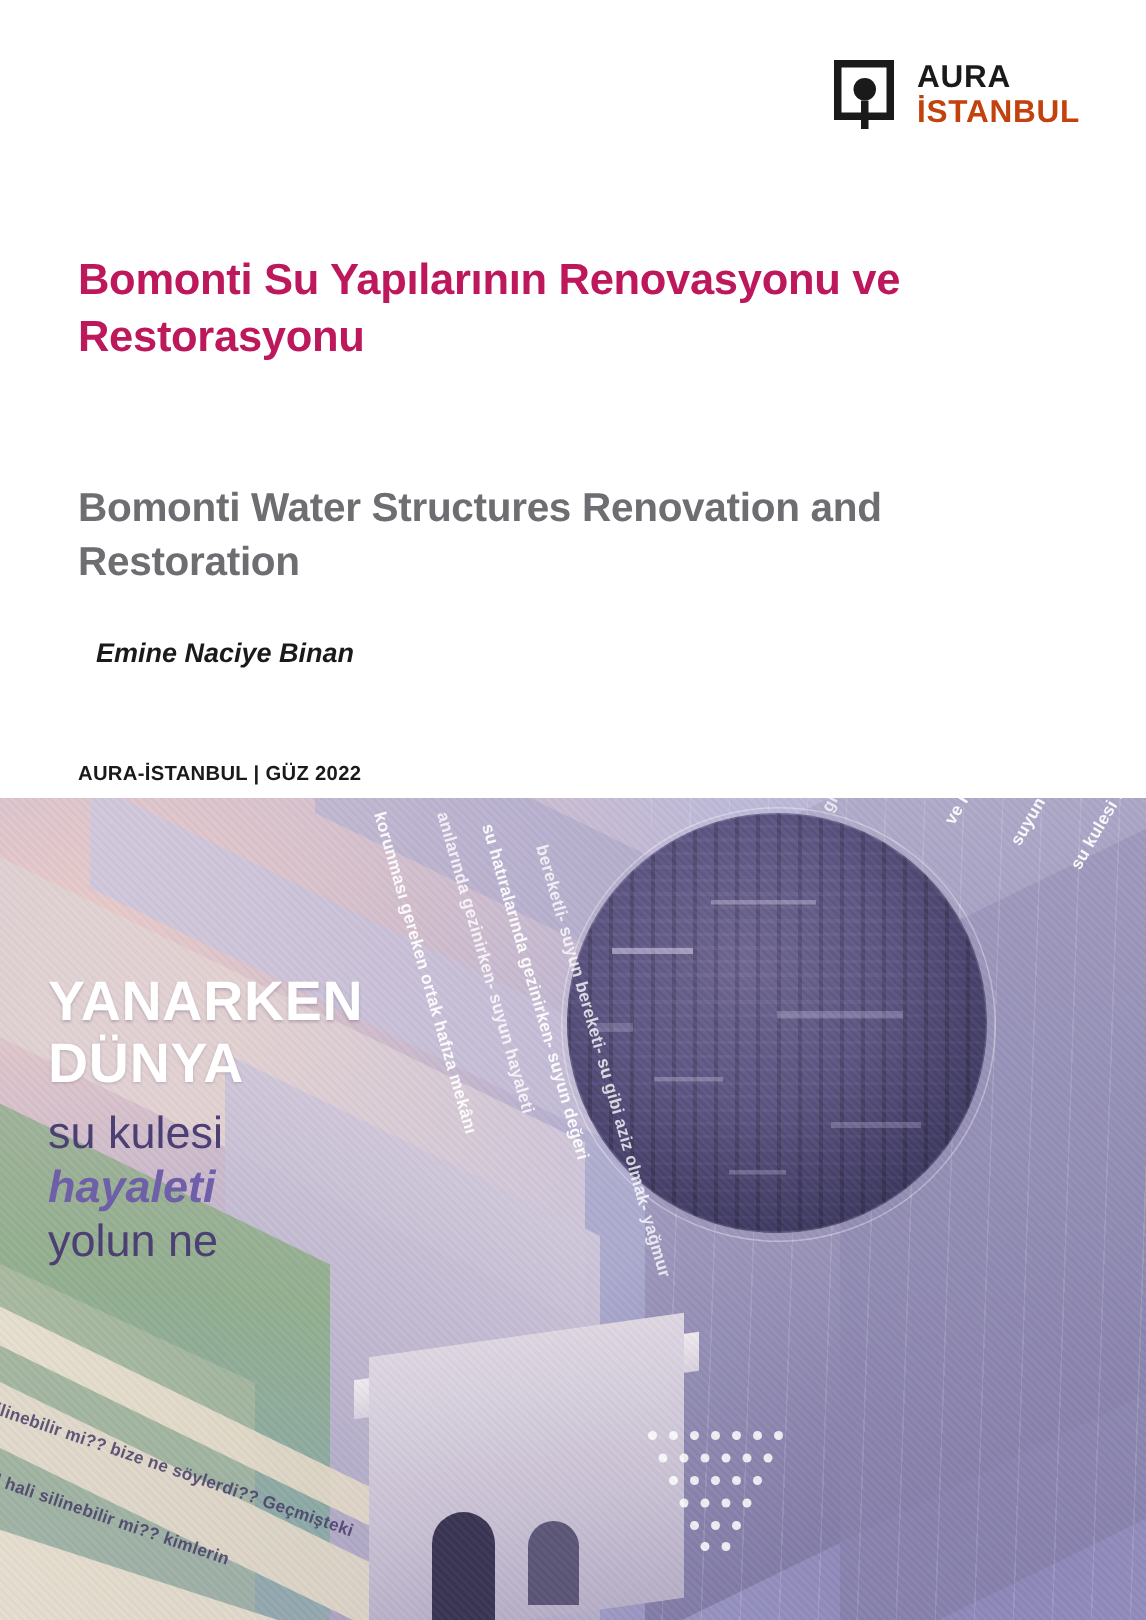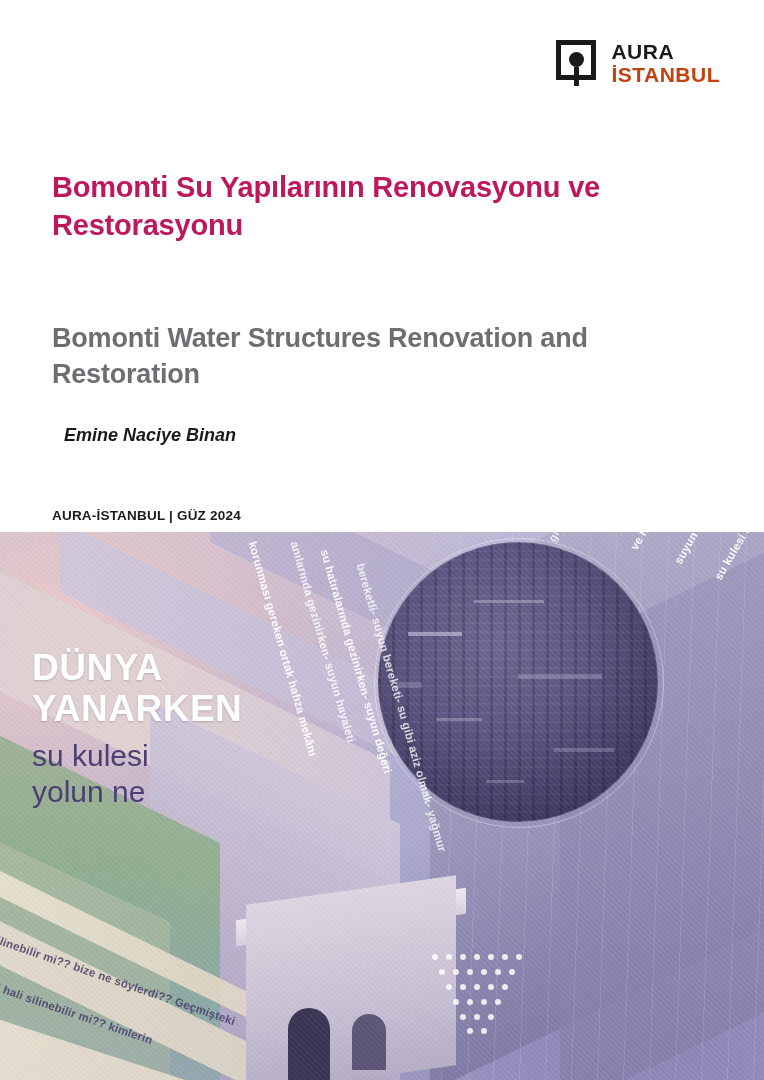--- a/index.html
+++ b/index.html
@@ -440,21 +440,21 @@
       <span class="l2">İSTANBUL</span>
     </div>
   </div>
 
   <div class="title-tr">Bomonti Su Yapılarının Renovasyonu ve Restorasyonu</div>
   <div class="title-en">Bomonti Water Structures Renovation and Restoration</div>
 
   <div class="author">Emine Naciye Binan</div>
 
 
-  <div class="issue">AURA-İSTANBUL | GÜZ 2024</div>
+  <div class="issue">AURA-İSTANBUL | GÜZ 2022</div>
 
   <div class="artwork">
 
     <div class="aw-wash"></div>
     <div class="aw-wash2"></div>
 
     <div class="slab roof-c"></div>
     <div class="slab roof-b"></div>
     <div class="slab roof-a"></div>
 
@@ -522,22 +522,23 @@
     <div class="mc mc-3">su hatıralarında gezinirken- suyun değeri</div>
     <div class="mc mc-4">bereketli- suyun bereketi- su gibi aziz olmak- yağmur</div>
     <div class="mc mc-10">gidip gelmek- su gizi aziz olmak dönmek</div>
     <div class="mc mc-5">ve hatıralarında hazırlanda kimlerin silinebilir mi??</div>
     <div class="mc mc-6">suyun hafızası-suyun yolcuları-su akar yolun bulur</div>
     <div class="mc mc-7">su kulesi hayaleti bize ne söylerdi?? Geçmişteki</div>
     <div class="mc mc-8 dark">hali silinebilir mi?? bize ne söylerdi?? Geçmişteki</div>
     <div class="mc mc-9 dark">güncel hali silinebilir mi?? kimlerin</div>
 
     <div class="aw-text">
+      <div class="l-big">YANARKEN</div>
       <div class="l-big">DÜNYA</div>
-      <div class="l-big">YANARKEN</div>
       <div class="l-sub">su kulesi</div>
+      <div class="l-sub em" style="font-style:italic;font-weight:bold;color:#6f5fa8;margin-top:0;">hayaleti</div>
       <div class="l-sub" style="margin-top:0;">yolun ne</div>
     </div>
 
     <div class="noise"></div>
   </div>
 
 </div>
 
 </body></html>

